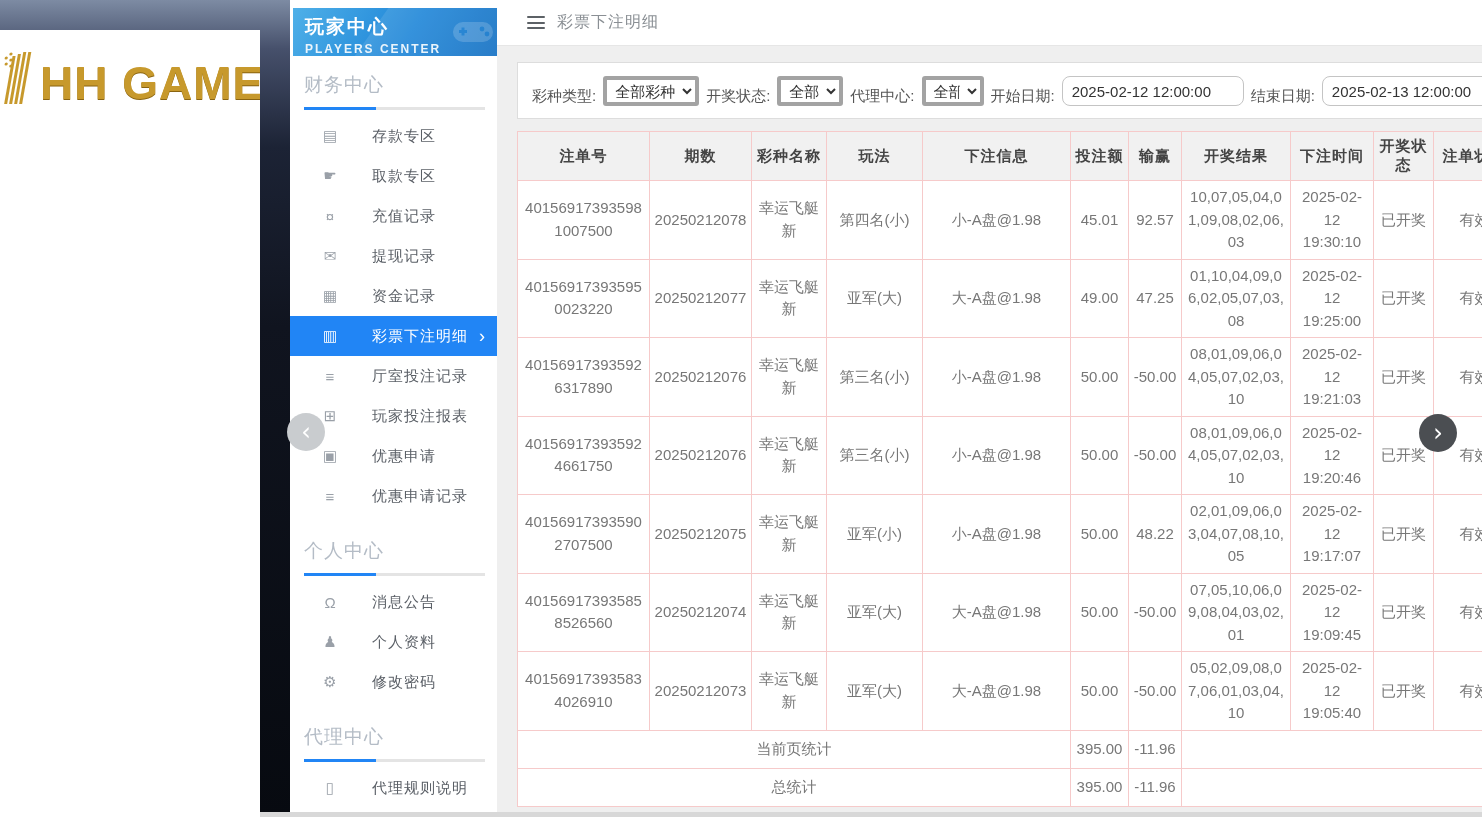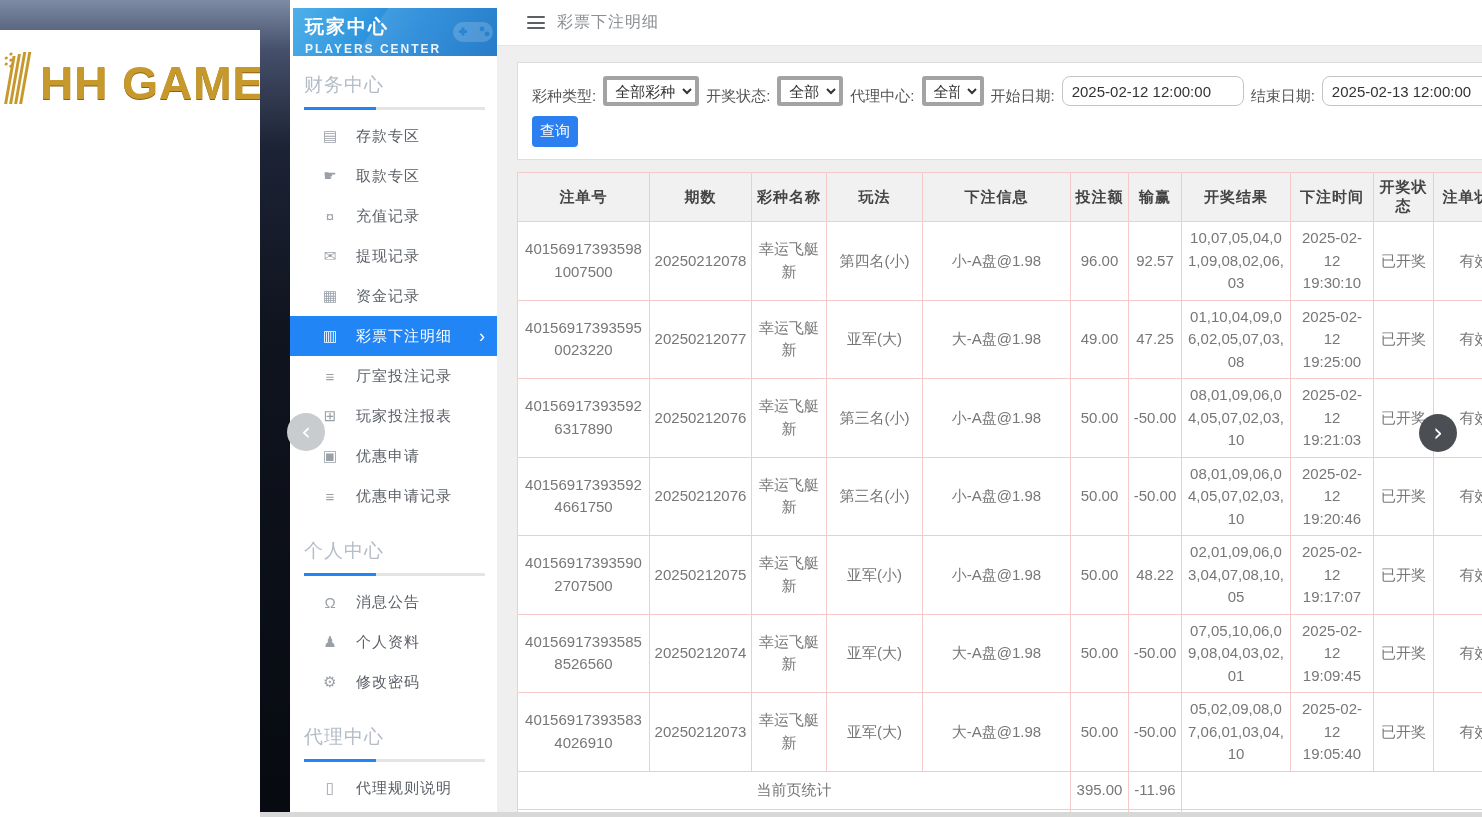--- a/index.html
+++ b/index.html
@@ -23,21 +23,21 @@
   .sh-title{color:#fff;font-size:19px;font-weight:bold;letter-spacing:2px;position:relative;}
   .sh-sub{color:#eaf4fb;font-size:12px;letter-spacing:2px;font-weight:bold;margin-top:2px;position:relative;}
   .gamepad{position:absolute;right:10px;top:8px;opacity:0.35;}
 
   .section-title{margin:16px 12px 0 14px;font-size:19px;color:#b4bcc6;letter-spacing:1px;}
   .section-title::after{content:"";display:block;margin-top:9px;height:3px;
     background:linear-gradient(to right,#2185f5 0,#2185f5 72px,#e4e4e4 72px,#e4e4e4 100%);}
   .section-items{padding:6px 0;}
   .menu-item{position:relative;display:flex;align-items:center;height:40px;padding-left:30px;cursor:pointer;color:#5a5f66;}
   .menu-icon{width:20px;text-align:center;font-size:15px;color:#9aa0a8;flex:0 0 20px;}
-  .menu-label{margin-left:16px;font-size:15px;letter-spacing:1px;text-align:center;}
+  .menu-label{margin-left:32px;font-size:15px;letter-spacing:1px;text-align:center;}
   .menu-item.active{background:#2185f5;color:#ffffff;}
   .menu-item.active .menu-icon{color:#ffffff;}
   .menu-arrow{position:absolute;right:12px;color:#fff;font-size:18px;line-height:1;}
 
   
   .circle-btn{position:absolute;width:38px;height:38px;border-radius:50%;display:flex;align-items:center;justify-content:center;
     font-size:24px;color:#ffffff;cursor:pointer;z-index:30;font-family:"DejaVu Sans",sans-serif;}
   .circle-left{left:287px;top:413px;background:#c9cccf;}
   .circle-right{left:1419px;top:414px;background:#4b4e52;}
 
@@ -206,23 +206,20 @@
         </select>
         <label>代理中心:</label>
         <select class="sel w62">
           <option>全部</option>
         </select>
         <label>开始日期:</label>
         <input class="date-input" value="2025-02-12 12:00:00" style="">
         <label>结束日期:</label>
         <input class="date-input" value="2025-02-13 12:00:00" style="">
       </div>
-      <div class="filter-row2">
-        <button class="query-btn">查询</button>
-      </div>
     </div>
 
     <table class="bet-table">
       <thead>
           <tr>
             <th class="col0">注单号</th>
             <th class="col1">期数</th>
             <th class="col2">彩种名称</th>
             <th class="col3">玩法</th>
             <th class="col4">下注信息</th>
@@ -234,21 +231,21 @@
             <th class="col10">注单状态</th>
           </tr>
         </thead>
       <tbody>
           <tr>
             <td class="col0">401569173935981007500</td>
             <td class="col1">20250212078</td>
             <td class="col2">幸运飞艇新</td>
             <td class="col3">第四名(小)</td>
             <td class="col4">小-A盘@1.98</td>
-            <td class="col5">96.00</td>
+            <td class="col5">45.01</td>
             <td class="col6">92.57</td>
             <td class="col7">10,07,05,04,01,09,08,02,06,03</td>
             <td class="col8">2025-02-12 19:30:10</td>
             <td class="col9">已开奖</td>
             <td class="col10">有效</td>
           </tr>
           <tr>
             <td class="col0">401569173935950023220</td>
             <td class="col1">20250212077</td>
             <td class="col2">幸运飞艇新</td>

